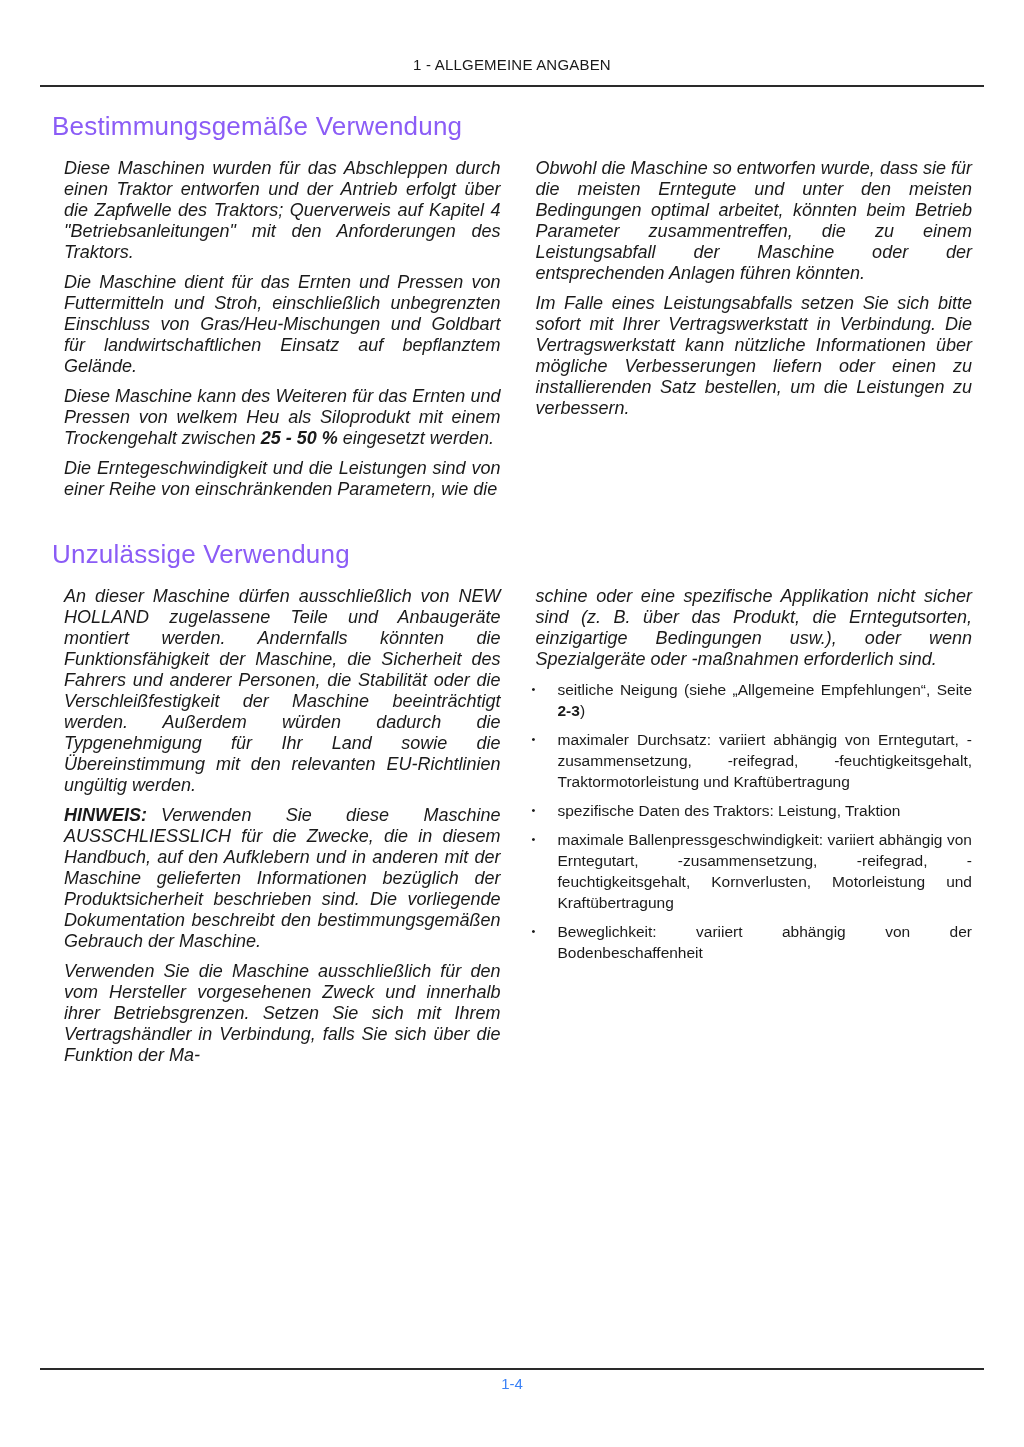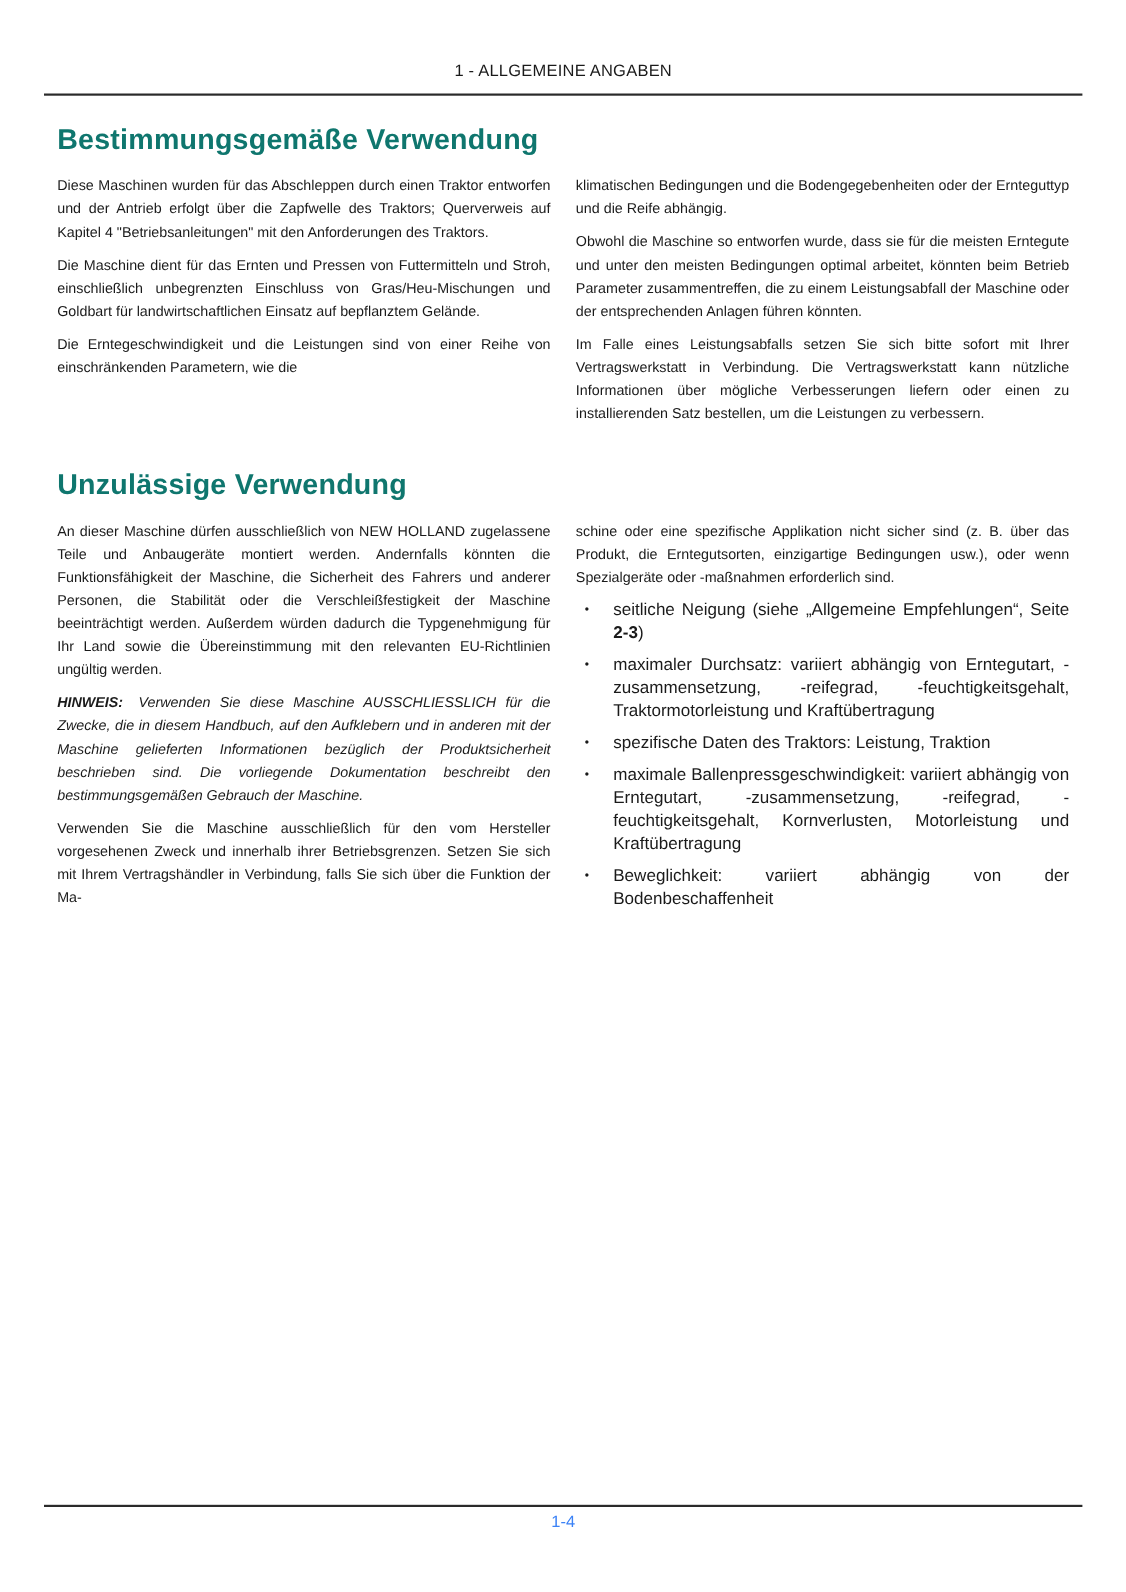--- a/index.html
+++ b/index.html
@@ -32,43 +32,44 @@
   .rule {
     border: 0;
     border-top: 2px solid #2a2a2a;
     margin: 0;
   }
   .content {
     padding: 0 52px;
   }
   .section-title {
     font-size: 26px;
-    font-weight: 700;
-    color: #0f766e;
+    font-weight: 400;
+    color: #8b5cf6;
     margin: 24px 0 16px 0;
     letter-spacing: 0.2px;
   }
   .section-title.second {
     margin-top: 30px;
   }
   .columns {
     display: flex;
     gap: 23px;
     align-items: flex-start;
   }
   .col {
     flex: 1 1 0;
     min-width: 0;
   }
   .col p {
-    margin: 0 0 9px 0;
-    font-size: 13px;
+    margin: 0 0 9px 12px;
+    font-size: 18px;
     line-height: 21px;
     text-align: justify;
     hyphens: auto;
+    font-style: italic;
     -webkit-hyphens: auto;
   }
   .note {
     font-style: italic;
   }
   .note .note-label {
     font-weight: 700;
     padding-right: 14px;
   }
   strong.inline-bold {
@@ -118,24 +119,24 @@
   </div>
 
   <div class="content">
 
     <h1 class="section-title">Bestimmungsgemäße Verwendung</h1>
 
     <div class="columns">
       <div class="col">
         <p>Diese Maschinen wurden für das Abschleppen durch einen Traktor entworfen und der Antrieb erfolgt über die Zapfwelle des Traktors; Querverweis auf Kapitel 4 "Betriebsanleitungen" mit den Anforderungen des Traktors.</p>
         <p>Die Maschine dient für das Ernten und Pressen von Futtermitteln und Stroh, einschließlich unbegrenzten Einschluss von Gras/Heu-Mischungen und Goldbart für landwirtschaftlichen Einsatz auf bepflanztem Gelände.</p>
+        <p><span>Diese Maschine kann des Weiteren für das Ernten und Pressen von welkem Heu als Siloprodukt mit einem Trockengehalt zwischen </span><strong class="inline-bold">25 - 50 %</strong><span> eingesetzt werden.</span></p>
         <p>Die Erntegeschwindigkeit und die Leistungen sind von einer Reihe von einschränkenden Parametern, wie die</p>
       </div>
       <div class="col">
-        <p>klimatischen Bedingungen und die Bodengegebenheiten oder der Ernteguttyp und die Reife abhängig.</p>
         <p>Obwohl die Maschine so entworfen wurde, dass sie für die meisten Erntegute und unter den meisten Bedingungen optimal arbeitet, könnten beim Betrieb Parameter zusammentreffen, die zu einem Leistungsabfall der Maschine oder der entsprechenden Anlagen führen könnten.</p>
         <p>Im Falle eines Leistungsabfalls setzen Sie sich bitte sofort mit Ihrer Vertragswerkstatt in Verbindung. Die Vertragswerkstatt kann nützliche Informationen über mögliche Verbesserungen liefern oder einen zu installierenden Satz bestellen, um die Leistungen zu verbessern.</p>
       </div>
     </div>
 
     <h1 class="section-title second">Unzulässige Verwendung</h1>
 
     <div class="columns">
       <div class="col">
         <p>An dieser Maschine dürfen ausschließlich von NEW HOLLAND zugelassene Teile und Anbaugeräte montiert werden. Andernfalls könnten die Funktionsfähigkeit der Maschine, die Sicherheit des Fahrers und anderer Personen, die Stabilität oder die Verschleißfestigkeit der Maschine beeinträchtigt werden. Außerdem würden dadurch die Typgenehmigung für Ihr Land sowie die Übereinstimmung mit den relevanten EU-Richtlinien ungültig werden.</p>

